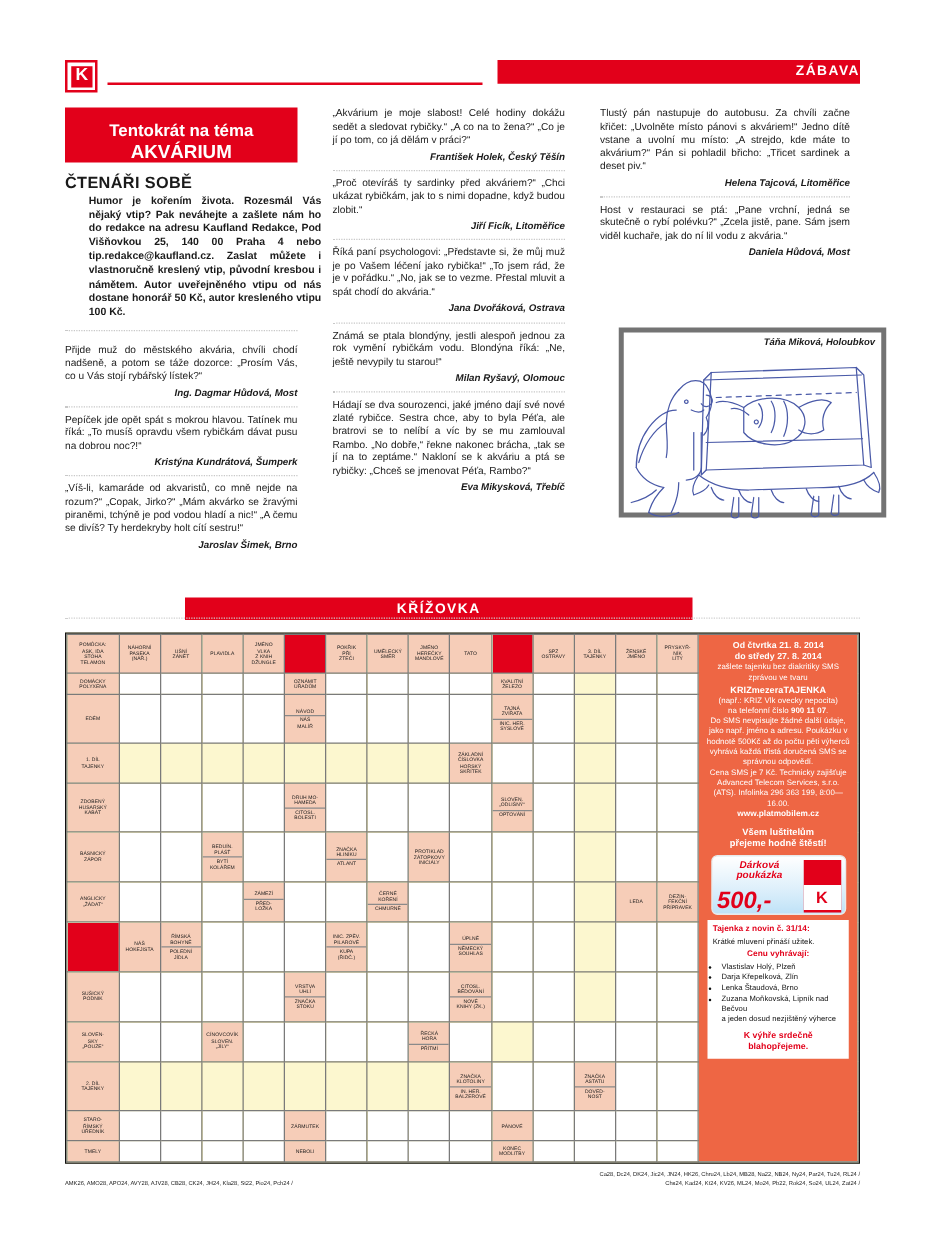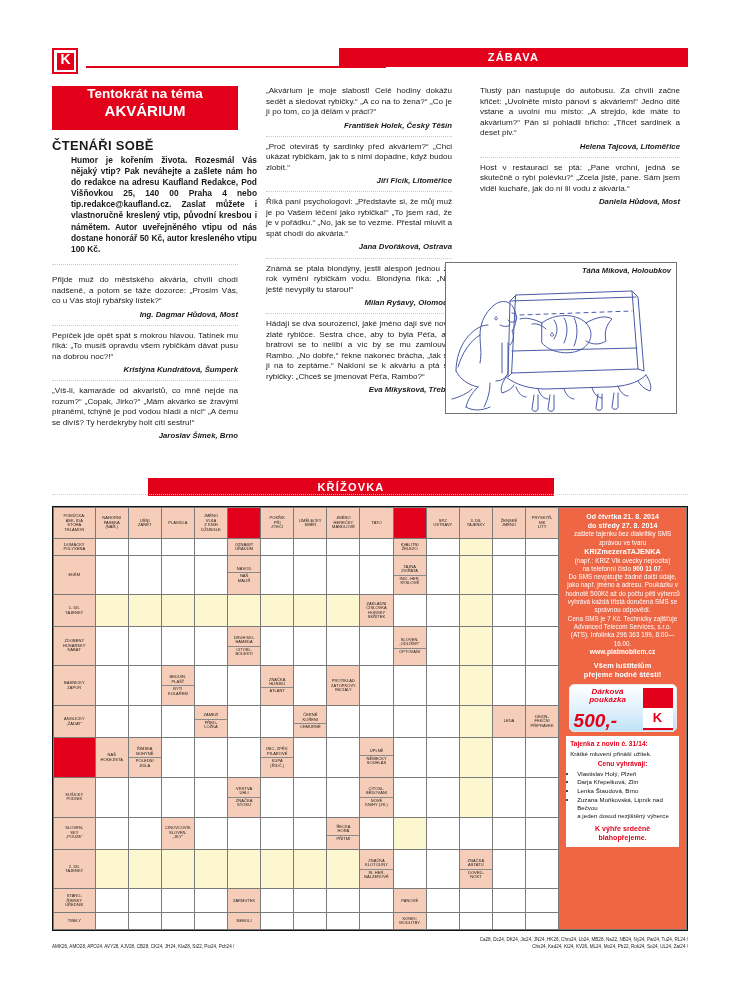--- a/index.html
+++ b/index.html
@@ -28,54 +28,54 @@
     font-family:"Liberation Sans", sans-serif;
     position:relative;
   }
   .logo-inner::after{
     content:""; position:absolute; bottom:1px; left:1px; right:1px; height:3px;
     background:#e2001a;
   }
   .logo-k { color:#ffffff; font-size:14px; font-weight:bold; letter-spacing:-1px; }
   .head-rule { position:absolute; left:34px; top:18px; width:300px; height:2px; background:#e2001a; }
   .head-bar {
-    position:absolute; right:0; top:0; width:349px; height:19px;
-    background:#e2001a; color:#fff; text-align:center;
+    position:absolute; right:0; top:0; width:290px; height:19px;
+    background:#e2001a; color:#fff; text-align:right;
     font-size:11px; font-weight:bold; letter-spacing:1.2px; line-height:19px;margin-left:28px;
   }
 
   
   .col { position:absolute; font-size:8.1px; line-height:1.3; }
   .col p { margin:0 0 3px 0; text-align:justify; }
   .sign { text-align:right; font-style:italic; font-weight:bold; font-size:7.8px; margin-top:1px; }
   .dots { border-top:1.2px dotted #c8c8c8; margin:5px 0 5px 0; height:0; }
 
   .topic-box {
     position:absolute; left:52px; top:86px; width:186px; height:44px;
     background:#e2001a; color:#fff; display:flex; flex-direction:column;
-    align-items:center; justify-content:flex-start; gap:1px;
+    align-items:center; justify-content:flex-end; gap:1px;
   }
   .topic-l1 { font-size:13.5px; font-weight:bold; }
   .topic-l2 { font-size:15px; font-weight:bold; }
 
   .ctenari-title { position:absolute; left:52px; top:138px; font-size:13px; font-weight:bold; letter-spacing:.3px; }
   .ctenari-body {
     position:absolute; left:52px; top:155px; width:186px;
     font-size:8.4px; line-height:1.32; font-weight:bold; text-align:justify;margin-left:19px;
   }
   .ctenari-rule { position:absolute; left:52px; top:264px; width:186px; border-top:1.2px dotted #c8c8c8; }
 
   #left-col { left:52px; top:275px; width:186px; }
   #mid-col  { left:266px; top:86px; width:186px; }
   #right-col{ left:480px; top:86px; width:200px; }
 
   
   .cartoon {
-    position:absolute; left:445px; top:262px; width:232px; height:152px;
-    background:#fff; border:1px solid #737373;
+    position:absolute; left:495px; top:262px; width:214px; height:152px;
+    background:#fff; border:4px solid #737373;
   }
   .cartoon-credit {
     position:absolute; right:5px; top:3px; font-size:7.6px;
     font-style:italic; font-weight:bold; color:#1a1a1a;
   }
   .cartoon svg { position:absolute; left:0; top:10px; }
   .cartoon-caption {
     position:absolute; left:468px; top:418px; width:214px;
     border:1px solid #b8b8b8; border-top:none;
     padding:5px 6px 6px; font-size:7.6px; font-style:italic; text-align:center;

